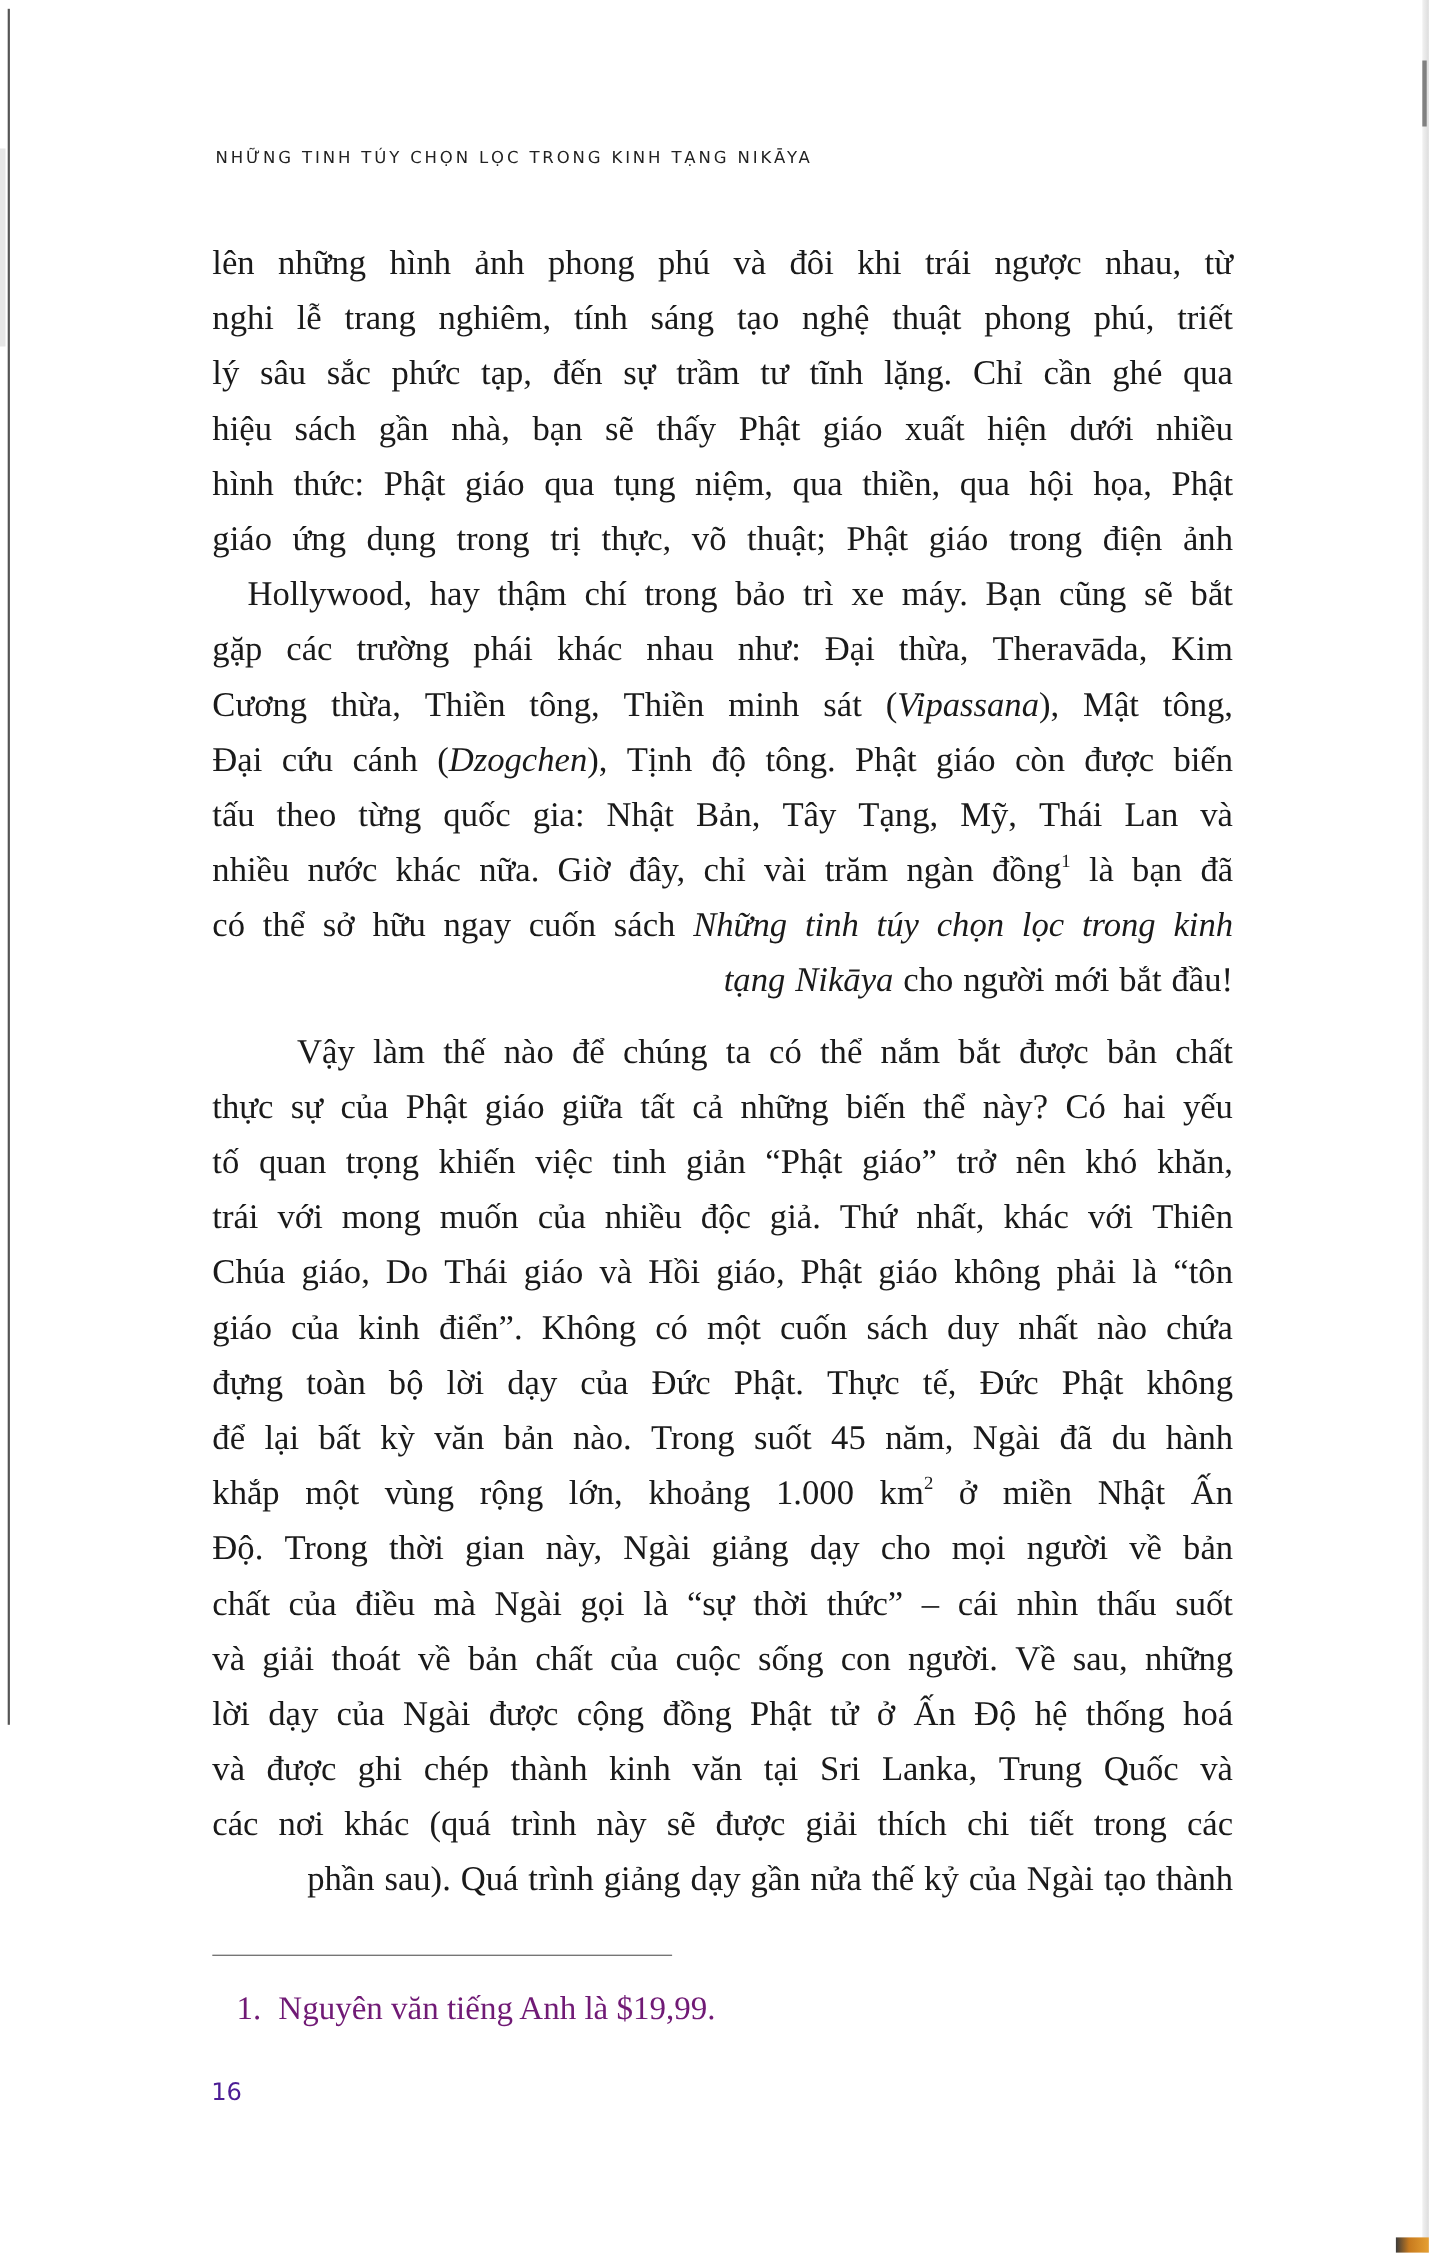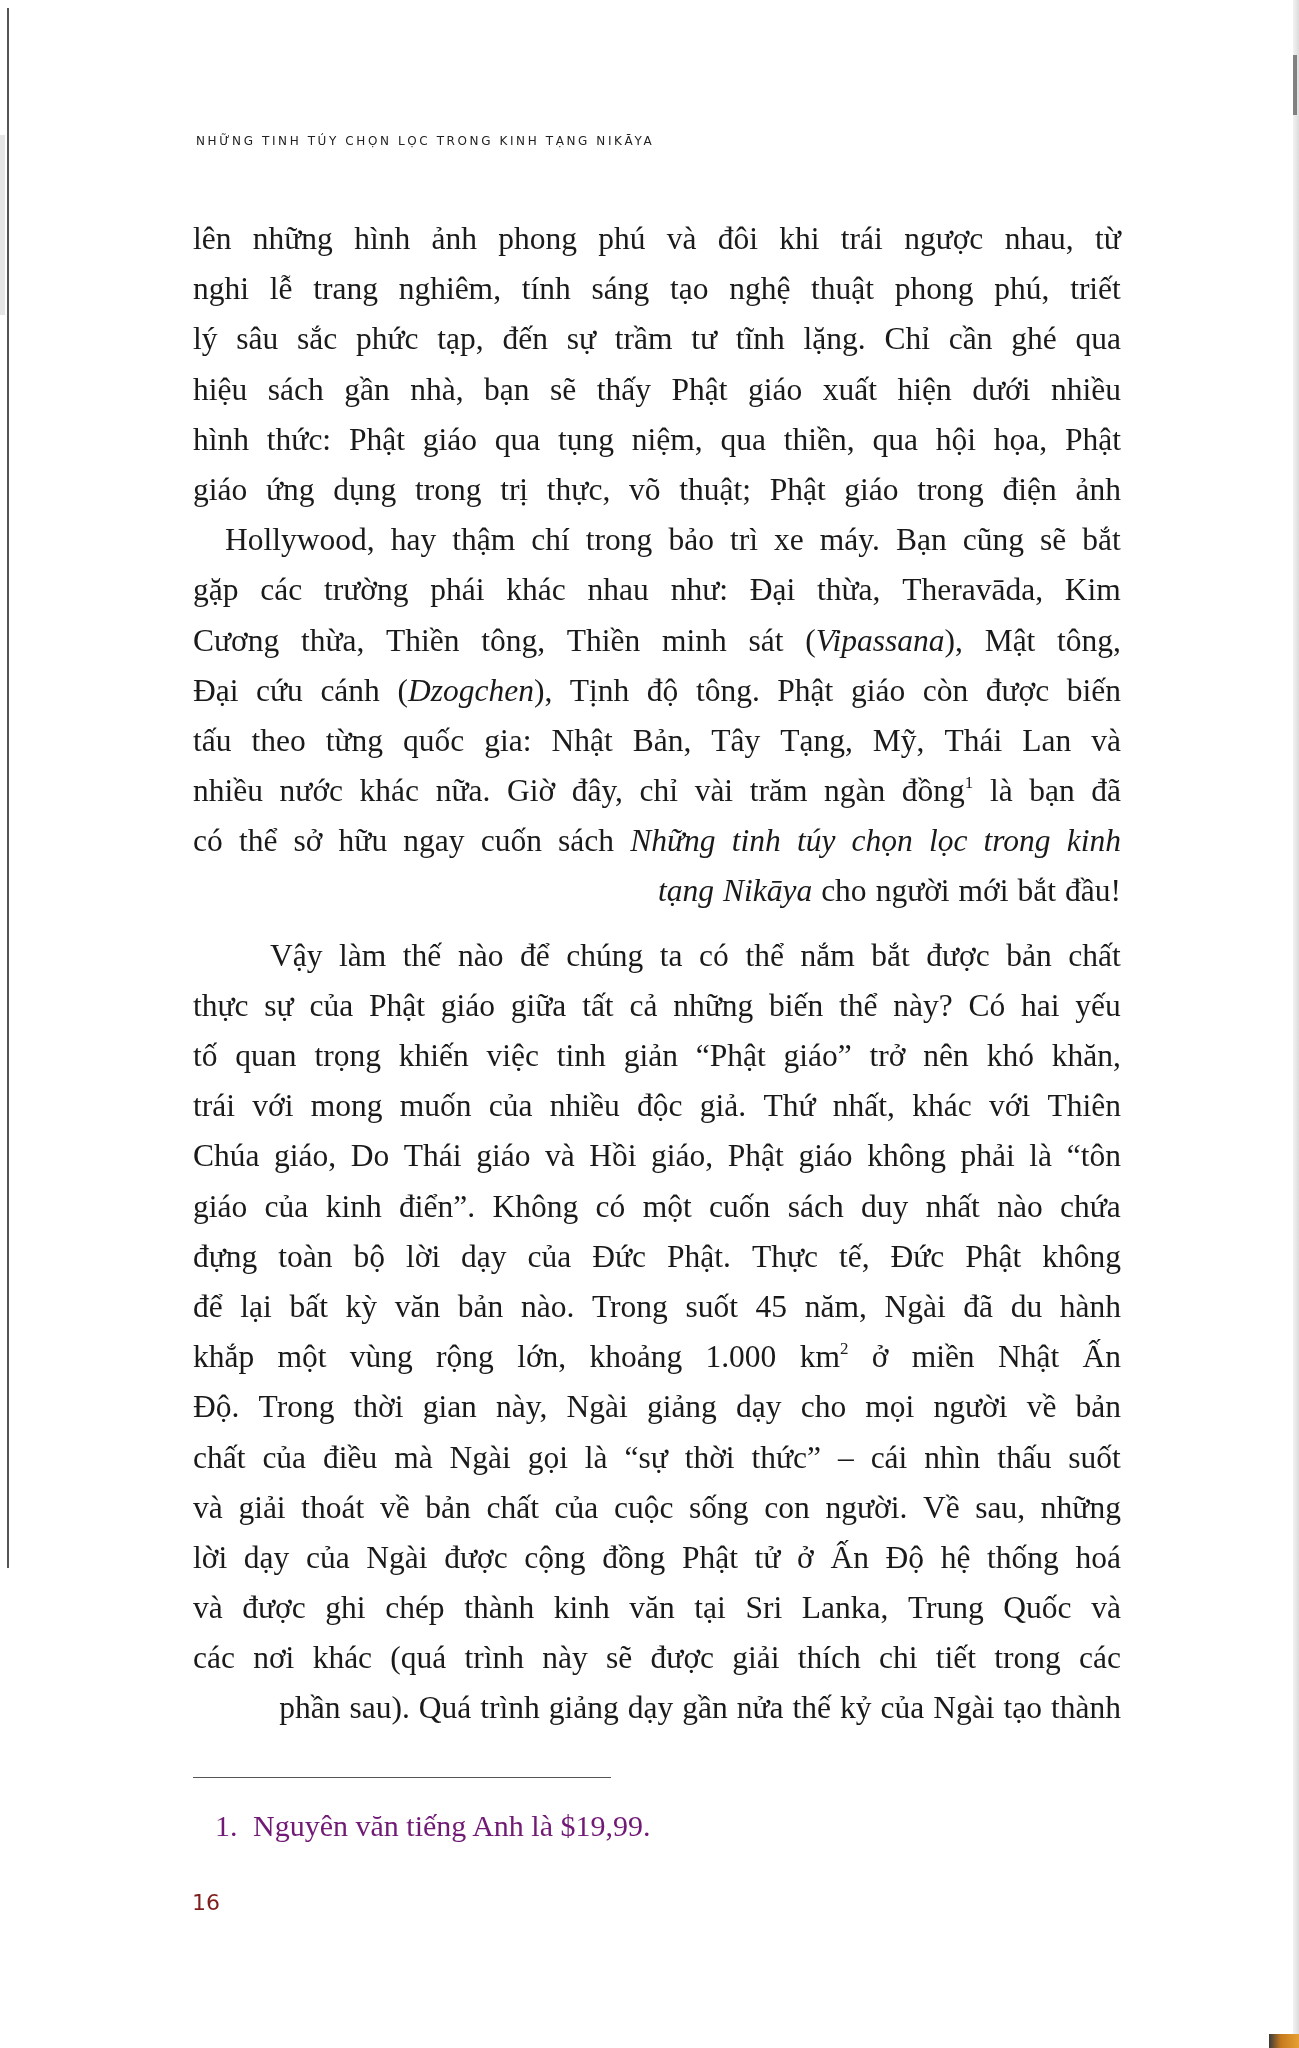--- a/index.html
+++ b/index.html
@@ -54,21 +54,21 @@
       bottom: 0;
       width: 30px;
       height: 14px;
       background: linear-gradient(to right, #3b3b3b 0%, #c77a1e 40%, #e6a032 100%);
     }
     .running-header {
       position: absolute;
       left: 196px;
       top: 134px;
       font-family: "DejaVu Sans", "Liberation Sans", sans-serif;
-      font-size: 12px;
+      font-size: 15px;
       letter-spacing: 2.6px;
       color: #222;
       white-space: nowrap;
     }
     .body-text {
       position: absolute;
       left: 193px;
       top: 214px;
       width: 928px;
       font-size: 31.5px;
@@ -95,21 +95,21 @@
       font-size: 30px;
       color: #701a75;
       white-space: nowrap;
     }
     .page-number {
       position: absolute;
       left: 192px;
       top: 1890px;
       font-family: "DejaVu Sans", "Liberation Sans", sans-serif;
       font-size: 22px;
-      color: #7f1d1d;
+      color: #4c1d95;
     }
   </style>
 </head>
 <body>
 
 <div class="binding-shade"></div>
 <div class="binding-line"></div>
 <div class="right-edge"></div>
 <div class="right-edge-dark"></div>
 <div class="corner-artifact"></div>

